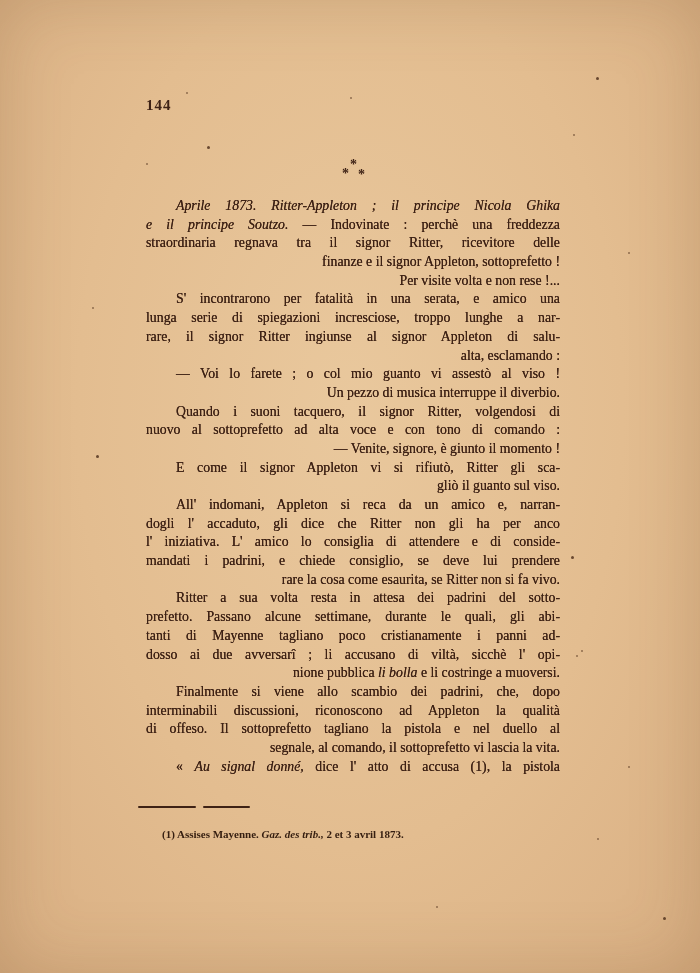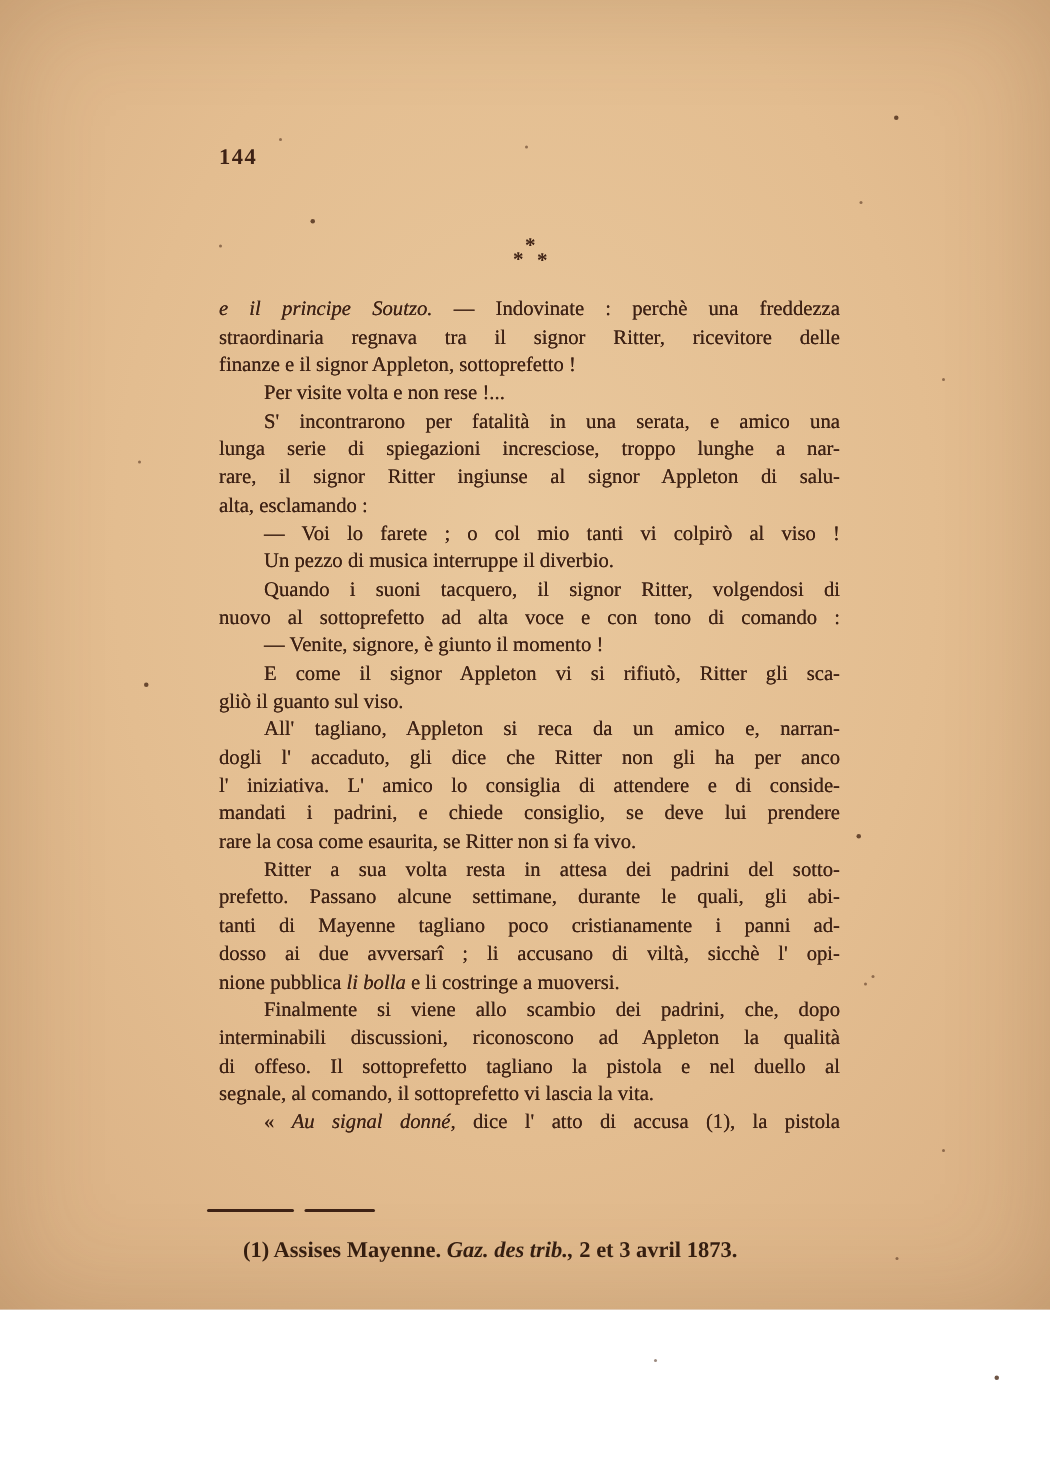--- a/index.html
+++ b/index.html
@@ -1,93 +1,94 @@
 <!DOCTYPE html>
 <html><head>
 <meta charset="utf-8">
 <style>
   html,body{margin:0;padding:0;}
   body{
     width:700px;height:973px;overflow:hidden;
     font-family:"Liberation Serif","DejaVu Serif",serif;
   }
   .page{
-    position:relative;width:700px;height:873px;
+    position:relative;width:700px;height:973px;
     background:radial-gradient(ellipse at 50% 42%, #e9c89d 0%, #e3bd90 55%, #d9af83 100%);
     box-shadow:inset 0 0 70px rgba(110,72,36,.22);
     color:#3e2215;
   }
   .page-number{
     position:absolute;left:146px;top:97px;
     font-size:15px;font-weight:700;letter-spacing:1px;
   }
   .asterism{position:absolute;left:0;top:0;width:700px;height:0;}
   .asterism span{
     position:absolute;font-size:14px;font-weight:700;line-height:1;
   }
   .ast-top{left:350px;top:158px;}
   .ast-bl{left:342px;top:167px;}
   .ast-br{left:358px;top:168px;}
   .body-text{
     position:absolute;left:146px;top:197px;width:414px;
     font-size:13.8px;line-height:18.7px;
     text-shadow:0 0 .4px currentColor; 
   }
-  .line{height:18.7px;white-space:pre-wrap;}
+  .line{height:18.7px;white-space:pre-wrap;text-align:right;}
   .line.jst{text-align:justify;text-align-last:justify;text-justify:inter-word;}
   .line.ind{padding-left:30px;}
   .i{font-style:italic;}
   .bi{font-style:italic;font-weight:700;}
   .footnote-rule{
     position:absolute;left:138px;top:806px;height:2px;width:112px;
   }
   .footnote-rule i{
     position:absolute;top:0;height:2px;background:#3e2215;border-radius:1px;display:block;
   }
   .footnote-rule .seg1{left:0;width:58px;}
   .footnote-rule .seg2{left:65px;width:47px;height:1.6px;top:.3px;}
   .footnote{
     position:absolute;left:146px;top:826px;width:414px;
-    font-size:15px;font-weight:700;line-height:17px;
+    font-size:11px;font-weight:700;line-height:17px;
     padding-left:16px;color:#351e10;font-family:Liberation Serif, serif;
   }
   .speck{
     position:absolute;background:#4a2a18;border-radius:50%;
   }
 </style>
 </head>
 <body>
 
 <div class="page">
 
   <div class="page-number">144</div>
 
   <div class="asterism">
     <span class="ast-top">*</span>
     <span class="ast-bl">*</span>
     <span class="ast-br">*</span>
   </div>
 
   <div class="body-text" id="body-text">
+      <div class="line ind jst"><span class="i">Aprile 1873. Ritter-Appleton ; il principe Nicola Ghika</span></div>
       <div class="line jst"><span class="i">e il principe Soutzo.</span><span> — Indovinate : perchè una freddezza</span></div>
       <div class="line jst"><span>straordinaria regnava tra il signor Ritter, ricevitore delle</span></div>
       <div class="line"><span>finanze e il signor Appleton, sottoprefetto !</span></div>
       <div class="line ind"><span>Per visite volta e non rese !...</span></div>
       <div class="line ind jst"><span>S' incontrarono per fatalità in una serata, e amico una</span></div>
       <div class="line jst"><span>lunga serie di spiegazioni incresciose, troppo lunghe a nar-</span></div>
       <div class="line jst"><span>rare, il signor Ritter ingiunse al signor Appleton di salu-</span></div>
       <div class="line"><span>alta, esclamando :</span></div>
-      <div class="line ind jst"><span>— Voi lo farete ; o col mio tanti vi colpirò al viso !</span></div>
+      <div class="line ind jst"><span>— Voi lo farete ; o col mio guanto vi assestò al viso !</span></div>
       <div class="line ind"><span>Un pezzo di musica interruppe il diverbio.</span></div>
       <div class="line ind jst"><span>Quando i suoni tacquero, il signor Ritter, volgendosi di</span></div>
       <div class="line jst"><span>nuovo al sottoprefetto ad alta voce e con tono di comando :</span></div>
       <div class="line ind"><span>— Venite, signore, è giunto il momento !</span></div>
       <div class="line ind jst"><span>E come il signor Appleton vi si rifiutò, Ritter gli sca-</span></div>
       <div class="line"><span>gliò il guanto sul viso.</span></div>
-      <div class="line ind jst"><span>All' tagliano, Appleton si reca da un amico e, narran-</span></div>
+      <div class="line ind jst"><span>All' indomani, Appleton si reca da un amico e, narran-</span></div>
       <div class="line jst"><span>dogli l' accaduto, gli dice che Ritter non gli ha per anco</span></div>
       <div class="line jst"><span>l' iniziativa. L' amico lo consiglia di attendere e di conside-</span></div>
       <div class="line jst"><span>mandati i padrini, e chiede consiglio, se deve lui prendere</span></div>
       <div class="line"><span>rare la cosa come esaurita, se Ritter non si fa vivo.</span></div>
       <div class="line ind jst"><span>Ritter a sua volta resta in attesa dei padrini del sotto-</span></div>
       <div class="line jst"><span>prefetto. Passano alcune settimane, durante le quali, gli abi-</span></div>
       <div class="line jst"><span>tanti di Mayenne tagliano poco cristianamente i panni ad-</span></div>
       <div class="line jst"><span>dosso ai due avversarî ; li accusano di viltà, sicchè l' opi-</span></div>
       <div class="line"><span>nione pubblica </span><span class="i">li bolla</span><span> e li costringe a muoversi.</span></div>
       <div class="line ind jst"><span>Finalmente si viene allo scambio dei padrini, che, dopo</span></div>

